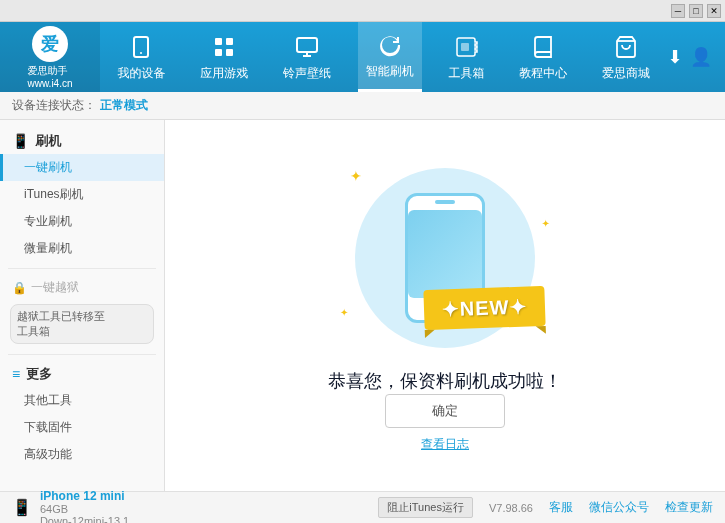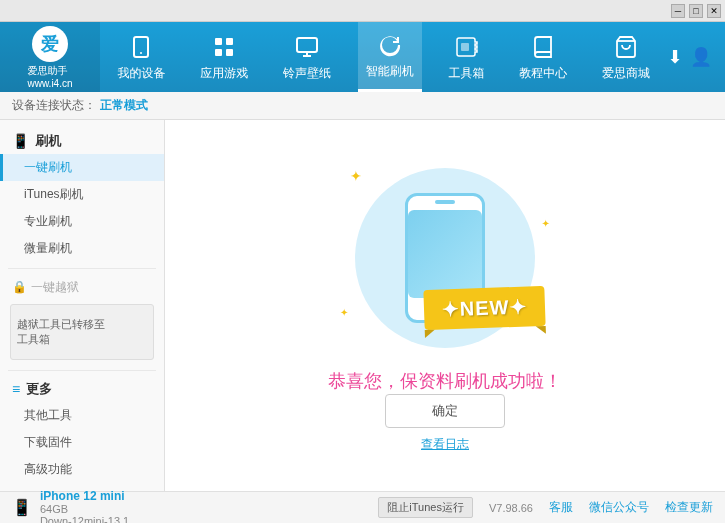--- a/index.html
+++ b/index.html
@@ -145,22 +145,22 @@
       font-size: 12px;
       color: #aaa;
       display: flex;
       align-items: center;
       gap: 4px;
     }
     .sidebar-note {
       margin: 4px 10px;
       background: #f0f0f0;
       border: 1px solid #ddd;
-      border-radius: 3px;
-      padding: 12px 6px;
+      border-radius: 8px;
+      padding: 4px 6px;
       font-size: 11px;
       color: #666;
     }
 
     
     .content {
       flex: 1;
       display: flex;
       flex-direction: column;
       align-items: center;
@@ -256,21 +256,21 @@
       position: absolute;
       color: #f5c518;
       font-size: 14px;
     }
     .sparkle-1 { top: 10px; left: 15px; }
     .sparkle-2 { top: 60px; right: 5px; font-size: 10px; }
     .sparkle-3 { bottom: 40px; left: 5px; font-size: 10px; }
 
     .success-text {
       font-size: 18px;
-      color: #ec4899;
+      color: #0f172a;
       margin-top: 11px;
       font-weight: 500;
     }
     .confirm-btn {
       margin-top: 1px;
       width: 120px;
       height: 34px;
       border: 1px solid #ccc;
       background: #fff;
       border-radius: 4px;

